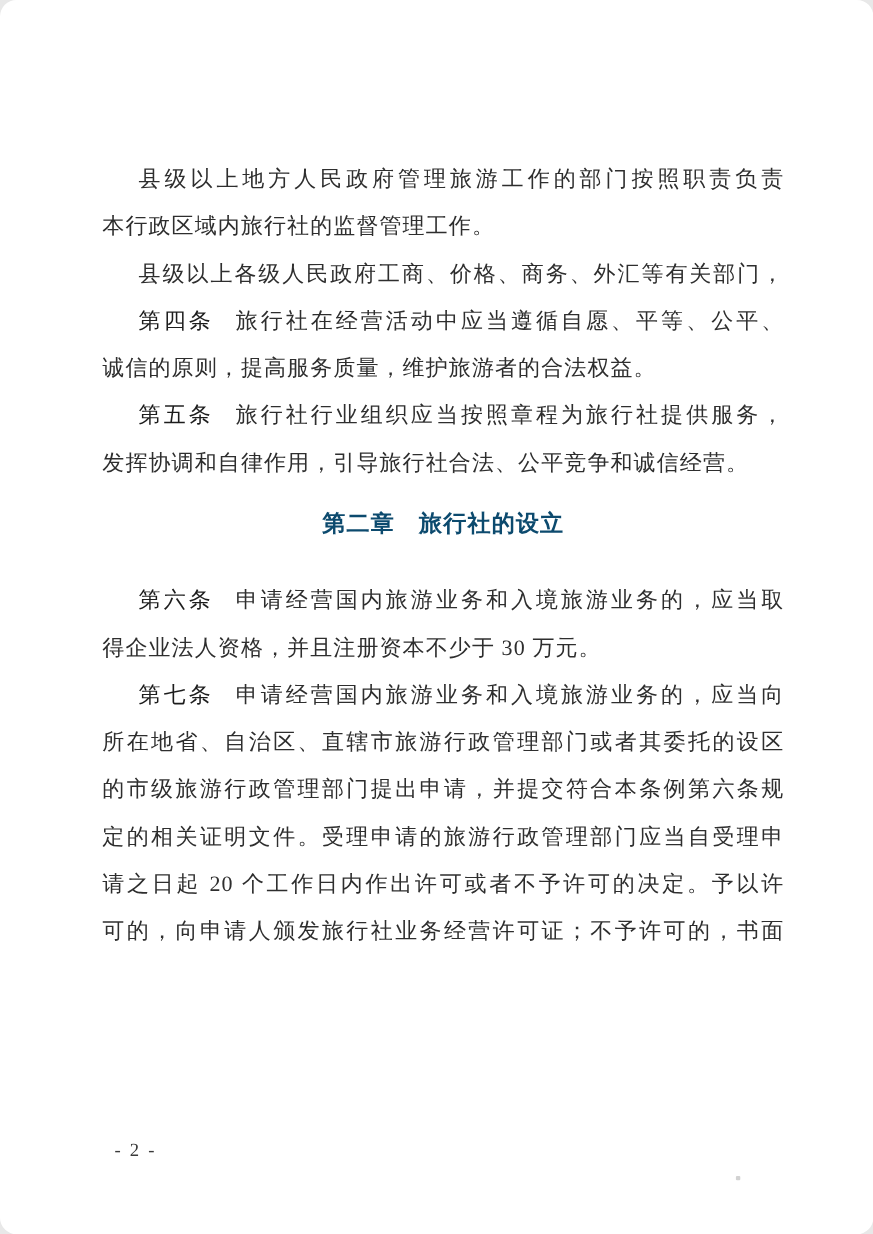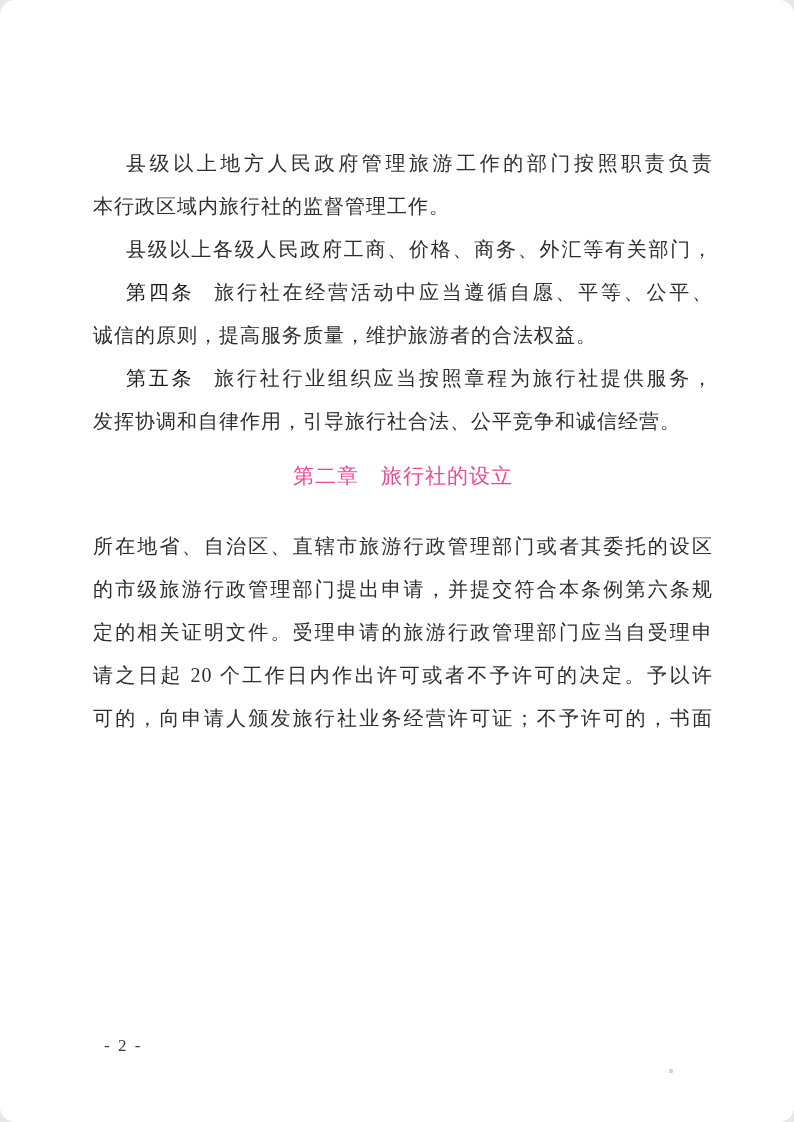--- a/index.html
+++ b/index.html
@@ -41,23 +41,23 @@
     letter-spacing: 1px;
   }
   .chapter {
     height: 43px;
     line-height: 43px;
     margin-top: 12px;
     margin-bottom: 27px;
     text-align: center;
     text-align-last: center;
     font-size: 21px;
-    font-weight: 400;
+    font-weight: 700;
     letter-spacing: 1px;
-    color: #ec4899;
+    color: #0c4a6e;
     overflow: hidden;
   }
   .page-number {
     position: absolute;
     left: 104px;
     top: 1036px;
     font-size: 17px;
     letter-spacing: 2px;
     color: #3a3a3a;
   }
@@ -91,22 +91,27 @@
       <div class="ln final"><span>诚信的原则，提高服务质量，维护旅游者的合法权益。</span></div>
     </div>
 
     <div>
       <div class="ln first"><b class="lbl">第五条</b><span>旅行社行业组织应当按照章程为旅行社提供服务，</span></div>
       <div class="ln final"><span>发挥协调和自律作用，引导旅行社合法、公平竞争和诚信经营。</span></div>
     </div>
 
     <div class="chapter">第二章　旅行社的设立</div>
 
+    <div>
+      <div class="ln first"><b class="lbl">第六条</b><span>申请经营国内旅游业务和入境旅游业务的，应当取</span></div>
+      <div class="ln final"><span>得企业法人资格，并且注册资本不少于 30 万元。</span></div>
+    </div>
 
     <div>
+      <div class="ln first"><b class="lbl">第七条</b><span>申请经营国内旅游业务和入境旅游业务的，应当向</span></div>
       <div class="ln"><span>所在地省、自治区、直辖市旅游行政管理部门或者其委托的设区</span></div>
       <div class="ln"><span>的市级旅游行政管理部门提出申请，并提交符合本条例第六条规</span></div>
       <div class="ln"><span>定的相关证明文件。受理申请的旅游行政管理部门应当自受理申</span></div>
       <div class="ln"><span>请之日起 20 个工作日内作出许可或者不予许可的决定。予以许</span></div>
       <div class="ln"><span>可的，向申请人颁发旅行社业务经营许可证；不予许可的，书面</span></div>
     </div>
 
 
   </div>
 

